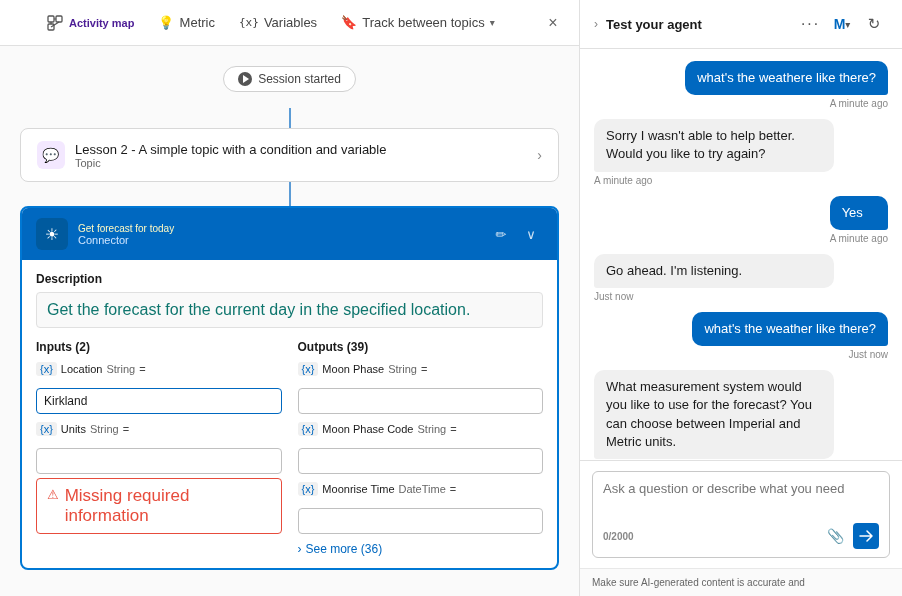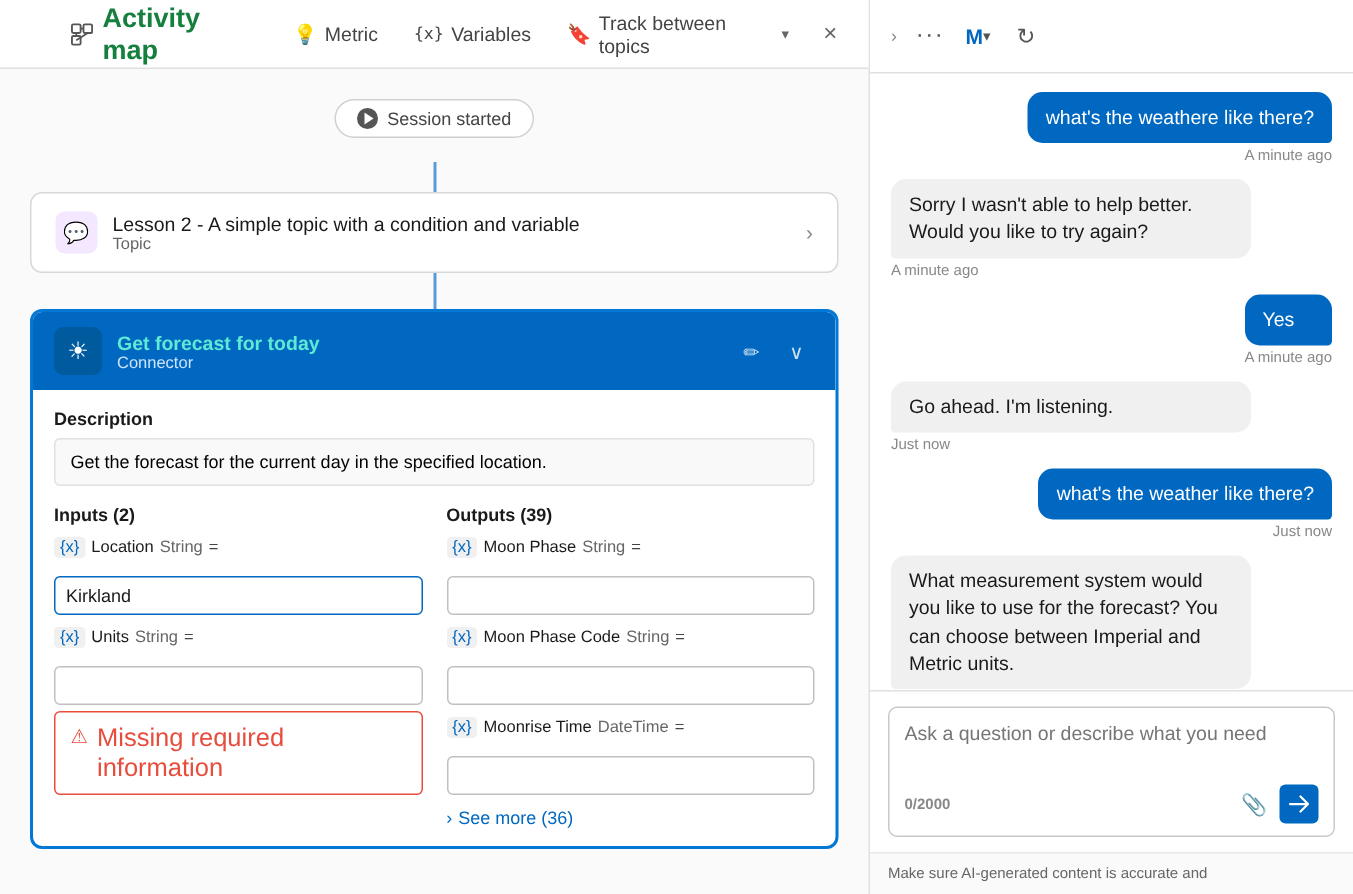--- a/index.html
+++ b/index.html
@@ -3,21 +3,21 @@
   <meta charset="utf-8">
   <style>
     * { box-sizing: border-box; margin: 0; padding: 0; }
     body { font-family: 'Segoe UI', Arial, sans-serif; font-size: 13px; background: #f5f5f5; display: flex; width: 902px; height: 596px; overflow: hidden; }
 
     
     .left-panel { width: 580px; display: flex; flex-direction: column; border-right: 1px solid #e0e0e0; background: #fafafa; }
 
     
     .top-bar { display: flex; align-items: center; height: 46px; background: #fff; border-bottom: 1px solid #e0e0e0; padding: 0 12px; gap: 4px; }
-    .top-bar-brand { display: flex; align-items: center; gap: 6px; font-weight: 600; font-size: 18px; color: #15803d; margin-right: 10px; padding-left: 35px; }
+    .top-bar-brand { display: flex; align-items: center; gap: 6px; font-weight: 600; font-size: 11px; color: #4c1d95; margin-right: 10px; padding-left: 35px; }
     .top-bar-brand svg { color: #6b6b6b; }
     .top-bar-tab { display: flex; align-items: center; gap: 5px; padding: 6px 10px; border-radius: 4px; cursor: pointer; color: #444; font-size: 13px; }
     .close-btn { margin-left: auto; width: 28px; height: 28px; display: flex; align-items: center; justify-content: center; border-radius: 4px; cursor: pointer; color: #666; font-size: 16px; }
 
     
     .canvas-area { flex: 1; overflow: auto; position: relative; padding: 20px; }
 
     
     .session-started { display: flex; justify-content: center; margin-bottom: 16px; }
     .session-started-pill { display: flex; align-items: center; gap: 6px; background: #fff; border: 1px solid #d0d0d0; border-radius: 16px; padding: 5px 14px; font-size: 12px; color: #444; }
@@ -32,27 +32,27 @@
     .lesson-card-subtitle { font-size: 11px; color: #666; }
     .lesson-card-arrow { color: #888; font-size: 14px; }
     .connector-line { width: 2px; height: 24px; background: #5b9bd5; margin: 0 auto; }
     .connector-line-top { width: 2px; height: 20px; background: #5b9bd5; margin: 0 auto; }
 
     
     .connector-card { background: #fff; border: 2px solid #0078d4; border-radius: 8px; padding: 0; overflow: hidden; }
     .connector-header { background: #0068c0; padding: 10px 14px; display: flex; align-items: center; gap: 10px; position: relative; }
     .connector-header-icon { width: 32px; height: 32px; background: #005a9e; border-radius: 6px; display: flex; align-items: center; justify-content: center; color: #fff; font-size: 16px; flex-shrink: 0; }
     .connector-header-text { flex: 1; }
-    .connector-header-title { font-size: 13px; font-weight: 700; color: #5eead4; }
+    .connector-header-title { font-size: 10px; font-weight: 400; color: #fef9c3; }
     .connector-header-subtitle { font-size: 11px; color: #cce4ff; }
     .connector-header-actions { display: flex; gap: 6px; align-items: center; }
     .icon-btn { width: 24px; height: 24px; display: flex; align-items: center; justify-content: center; color: #fff; cursor: pointer; font-size: 13px; opacity: 0.8; }
     .connector-body { padding: 12px 14px; }
     .desc-label { font-size: 12px; font-weight: 600; color: #1a1a1a; margin-bottom: 6px; }
-    .desc-text { font-size: 12px; color: #000000; background: #f9f9f9; border: 1px solid #e0e0e0; border-radius: 4px; padding: 8px 10px; margin-bottom: 12px; }
+    .desc-text { font-size: 16px; color: #0f766e; background: #f9f9f9; border: 1px solid #e0e0e0; border-radius: 4px; padding: 8px 10px; margin-bottom: 12px; }
 
     
     .io-grid { display: grid; grid-template-columns: 1fr 1fr; gap: 0 16px; }
     .io-section-title { font-size: 12px; font-weight: 600; color: #1a1a1a; margin-bottom: 8px; }
     .field-row { display: flex; align-items: center; gap: 4px; margin-bottom: 6px; flex-wrap: wrap; }
     .field-tag { font-size: 11px; color: #444; background: #f0f0f0; border-radius: 3px; padding: 1px 4px; }
     .field-tag.blue { color: #0068c0; }
     .field-name { font-size: 11px; font-weight: 500; color: #1a1a1a; }
     .field-type { font-size: 11px; color: #666; }
     .field-eq { font-size: 11px; color: #444; }
@@ -234,20 +234,21 @@
         </div>
       </div>
     </div>
 
   </div>
 </div>
 
 <div class="right-panel">
   <div class="right-panel-header">
     <span class="chevron-right">›</span>
+    <span class="panel-title">Test your agent</span>
     <div class="panel-header-actions">
       <div class="panel-action-btn" style="font-size:16px; letter-spacing:1px;">···</div>
       <div class="panel-action-btn">
         <span style="color:#0068c0; font-weight:700; font-size:14px;">M</span>
         <span style="font-size:10px;">▾</span>
       </div>
       <div class="panel-action-btn" style="font-size:15px;">↻</div>
     </div>
   </div>
 

